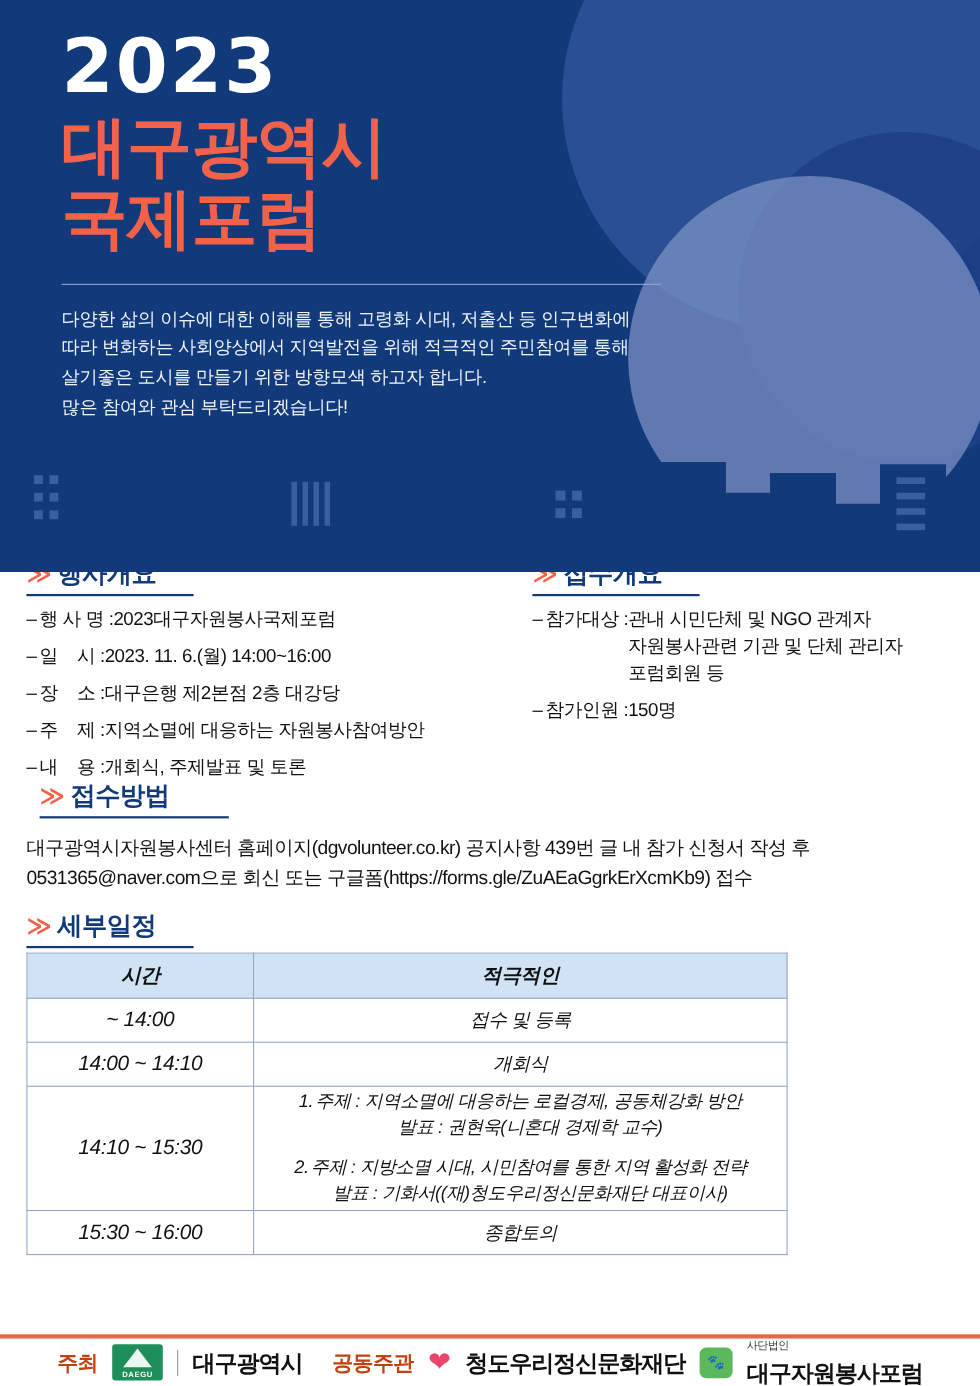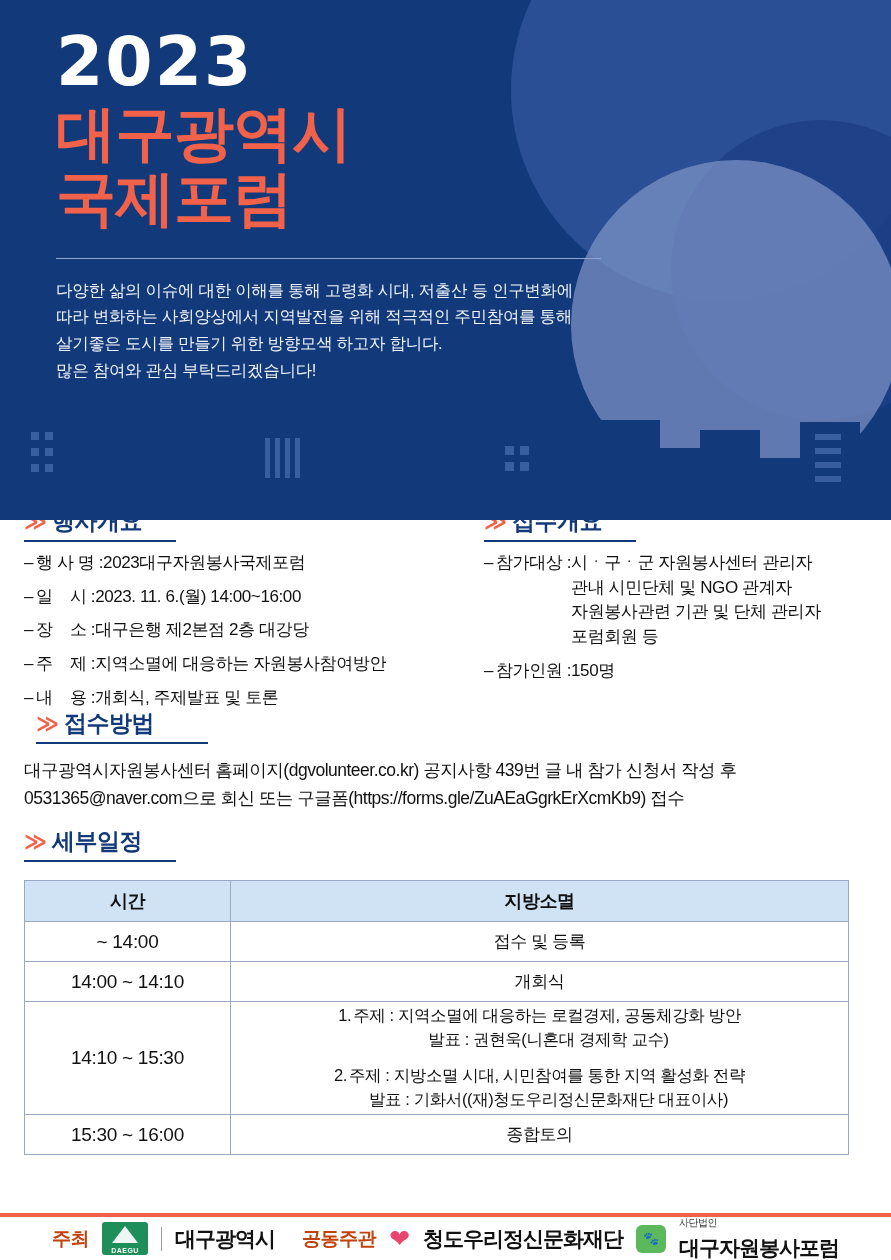--- a/index.html
+++ b/index.html
@@ -79,22 +79,23 @@
   .howto .sec-head{margin-left:12px;}
   .howto .sec-underline{margin-left:12px;width:172px;}
   .howto-text{
     margin-top:12px;font-size:17.5px;color:#111;line-height:1.62;letter-spacing:-.5px;
   }
 
   
   .sched{position:absolute;left:24px;top:330px;width:845px;}
   .sched .sec-underline{width:152px;}
   table{
-    border-collapse:collapse;width:825px;margin-top:18px;
+    border-collapse:collapse;width:692px;margin-top:4px;
     border:1px solid #9aa8c4;
+    font-style:italic;
   }
   th,td{border:1px solid #9aa8c4;padding:0;}
   thead th{
     background:#cfe3f5;color:#111;font-weight:bold;font-size:18px;height:40px;
     letter-spacing:-.4px;
   }
   th.c-time{width:205px;}
   td.c-time{
     width:205px;text-align:center;font-size:19px;color:#111;letter-spacing:-.3px;
   }
@@ -227,21 +228,20 @@
       <div class="sec-head">
         <span class="chev">≫</span>
         <span class="sec-title">접수개요</span>
       </div>
       <div class="sec-underline" style="width:152px"></div>
 
       <div class="item">
         <span class="dash">–</span>
         <span class="lbl">참가대상 :</span>
         <span class="val">
-          <span style="display:block">시ㆍ구ㆍ군 자원봉사센터 관리자</span>
           <span style="display:block">관내 시민단체 및 NGO 관계자</span>
           <span style="display:block">자원봉사관련 기관 및 단체 관리자</span>
           <span style="display:block">포럼회원 등</span>
         </span>
       </div>
       <div class="item">
         <span class="dash">–</span>
         <span class="lbl">참가인원 :</span>
         <span class="val">150명</span>
       </div>
@@ -263,21 +263,21 @@
       <div class="sec-head">
         <span class="chev">≫</span>
         <span class="sec-title">세부일정</span>
       </div>
       <div class="sec-underline"></div>
 
       <table>
         <thead>
           <tr>
             <th class="c-time">시간</th>
-            <th>지방소멸</th>
+            <th>적극적인</th>
           </tr>
         </thead>
         <tbody>
           <tr class="r1">
             <td class="c-time">~ 14:00</td>
             <td class="c-body">접수 및 등록</td>
           </tr>
           <tr class="r2">
             <td class="c-time">14:00 ~ 14:10</td>
             <td class="c-body">개회식</td>

